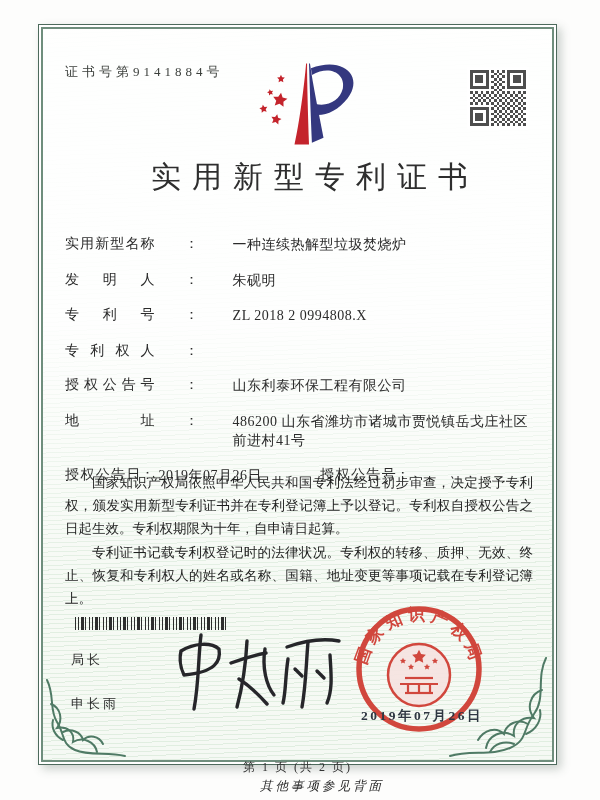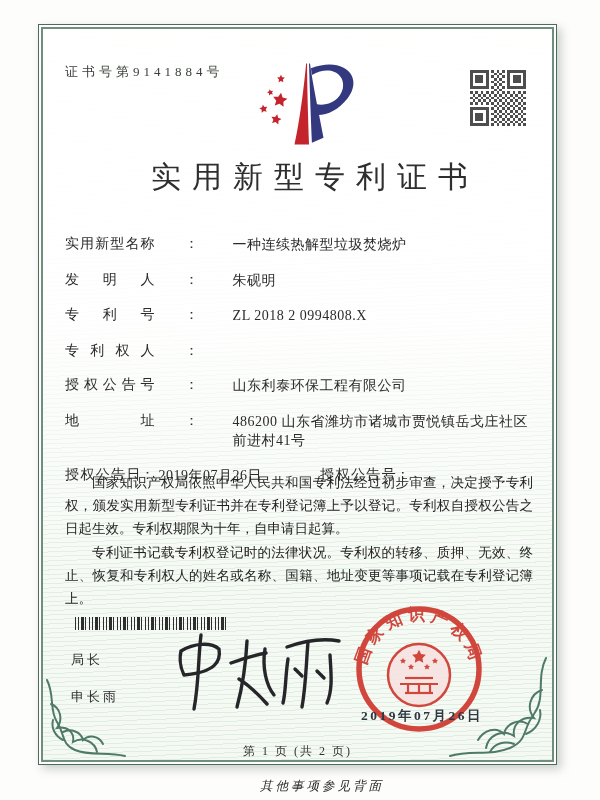--- a/index.html
+++ b/index.html
@@ -51,32 +51,32 @@
 
   .barcode { position:absolute; left:36px; top:592px; width:151px; height:13px;
              background:repeating-linear-gradient(90deg,
                #2e2e2e 0 1.5px, transparent 1.5px 3px,
                #2e2e2e 3px 4px, transparent 4px 6.5px,
                #2e2e2e 6.5px 9px, transparent 9px 10px,
                #2e2e2e 10px 11px, transparent 11px 14px); }
 
   .officer { position:absolute; left:32px; top:626px; font-size:13px;
              color:#2c2c2c; letter-spacing:3px; }
-  .officer .name { margin-top:19px;text-align:center; }
+  .officer .name { margin-top:26px;text-align:center; }
 
   .signature { position:absolute; left:128px; top:600px; width:186px; height:100px; }
   .signature path { fill:none; stroke:#26262a; stroke-width:3.4;
                     stroke-linecap:round; stroke-linejoin:round; }
 
   .seal { position:absolute; left:314px; top:578px; width:132px; height:132px;
           opacity:.93; }
   .seal-date { position:absolute; left:322px; top:682px; font-size:13.5px;
                color:#2e3742; letter-spacing:2.5px; font-weight:bold; }
 
-  .page-number { position:absolute; left:0; top:718px; width:100%;
+  .page-number { position:absolute; left:0; top:734px; width:100%;
                  text-align:center; font-size:12px; color:#333; letter-spacing:2px; }
 
   .ornament { position:absolute; }
   .ornament path { fill:none; stroke:#4f7a65; stroke-width:2; stroke-linecap:round; }
   .orn-bl { left:2px; bottom:2px; width:92px; height:92px; }
   .orn-br { right:2px; bottom:2px; width:108px; height:108px; transform:scaleX(-1); }
 
   .back-note { position:absolute; left:0; top:778px; width:600px; text-align:center;
                padding-left:44px; font-size:12.5px; font-style:italic;
                color:#2a2a2a; letter-spacing:3px; }

